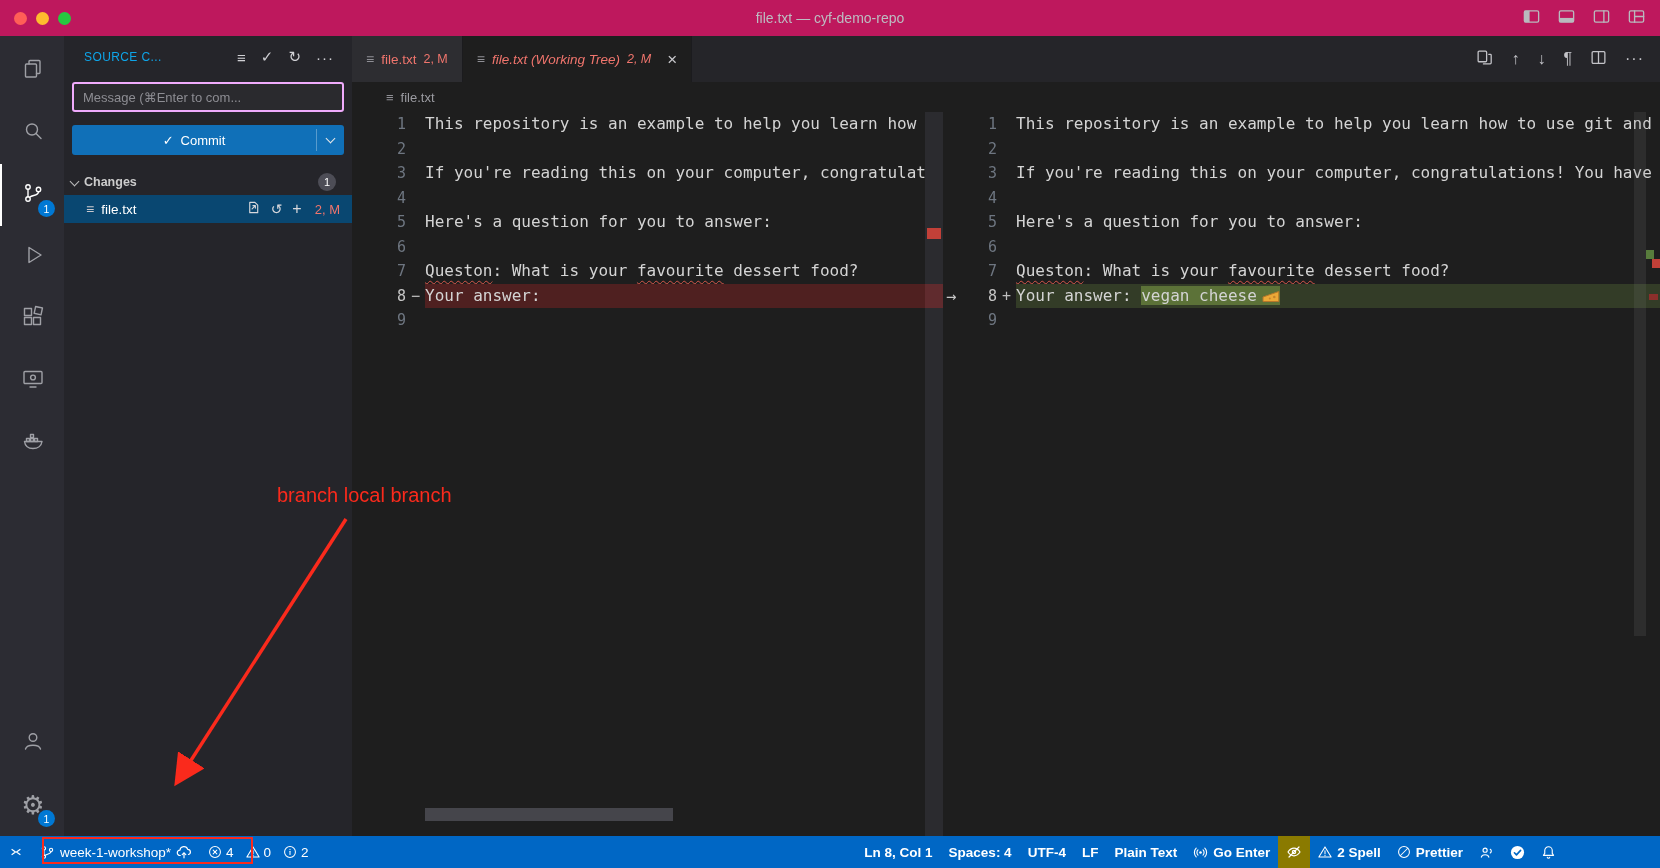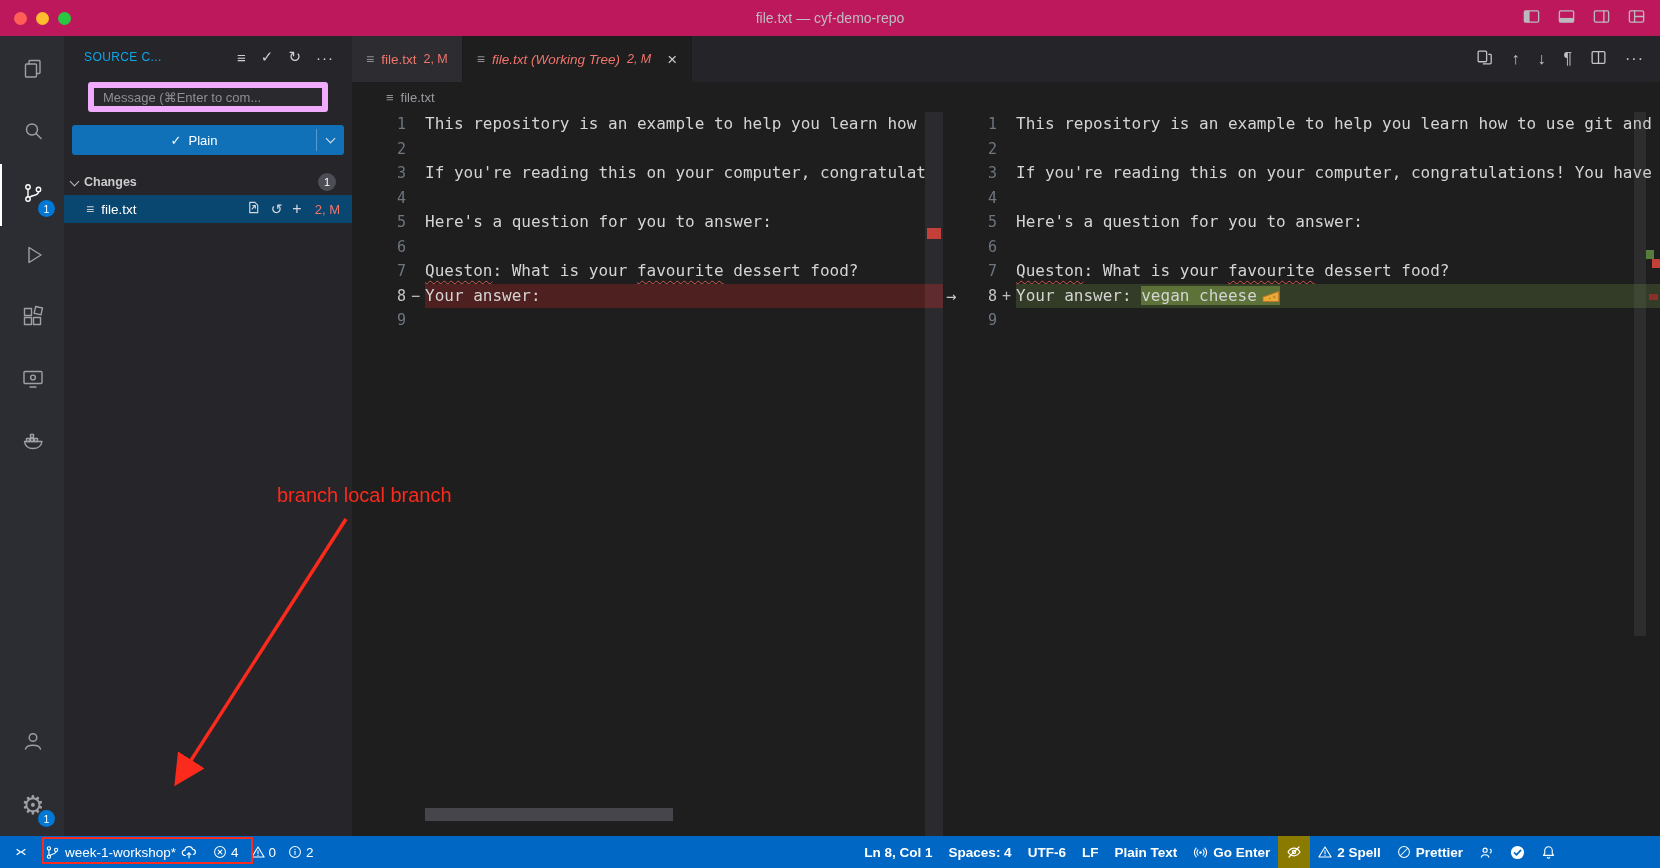--- a/index.html
+++ b/index.html
@@ -25,21 +25,21 @@
   .ab-spacer { margin-top:auto; }
   .ab-badge { position:absolute; right:9px; bottom:9px; min-width:17px; height:17px; padding:0 3px; border-radius:9px; background:#0078d4; color:#fff; font-size:10.5px; display:flex; align-items:center; justify-content:center; }
   .gear-glyph { font-size:26px; line-height:1; }
 
   
   .sidebar { width:288px; background:#25252a; display:flex; flex-direction:column; color:#c5c5c8; font-size:13px; position:relative; }
   .sb-header { height:42px; display:flex; align-items:center; padding:0 10px 0 20px; }
   .sb-title { font-size:12px; letter-spacing:.4px; color:#0ea5e9; white-space:nowrap; }
   .sb-header-icons { margin-left:auto; display:flex; align-items:center; gap:15px; color:#d0d0d4; font-size:15px; padding-right:8px; }
   .sb-header-icons span { cursor:default; }
-  .msg-input { margin:4px 24px 0; height:30px; background:#2a2a2e; border:6px solid #f0abfc; border-radius:3px; color:#d4d4d4; padding:0 9px; font-size:13px; font-family:"Liberation Sans",sans-serif; outline:none; }
+  .msg-input { margin:4px 8px 0; height:30px; background:#2a2a2e; border:2px solid #f0abfc; border-radius:3px; color:#d4d4d4; padding:0 9px; font-size:13px; font-family:"Liberation Sans",sans-serif; outline:none; }
   .msg-input::placeholder { color:#8d8d93; }
   .commit-btn { margin:13px 8px 0; height:30px; background:#1070b8; border-radius:3px; display:flex; align-items:stretch; color:#fff; overflow:hidden; }
   .commit-main { flex:1; display:flex; align-items:center; justify-content:center; gap:7px; font-size:13px; }
   .commit-sep { width:1px; background:rgba(255,255,255,.3); margin:4px 0; }
   .commit-dd { width:27px; display:flex; align-items:center; justify-content:center; }
   .chev { width:7px; height:7px; border-right:1.6px solid #e8e8e8; border-bottom:1.6px solid #e8e8e8; transform:rotate(45deg); margin-top:-3px; }
   .changes-row { margin-top:14px; height:26px; display:flex; align-items:center; gap:6px; padding:0 16px 0 7px; color:#cccccc; font-weight:700; font-size:12.5px; }
   .changes-row .chev { border-color:#bdbdbd; margin-top:-2px; }
   .changes-badge { margin-left:auto; min-width:18px; height:18px; border-radius:9px; background:#4d4d56; color:#fff; font-size:11px; font-weight:400; display:flex; align-items:center; justify-content:center; }
   .file-row { height:28px; background:#094771; display:flex; align-items:center; gap:7px; padding:0 12px 0 22px; color:#fff; font-size:13.5px; }
@@ -81,21 +81,21 @@
   .diff-arrow { position:absolute; left:586px; top:171px; width:26px; height:25px; display:flex; align-items:center; justify-content:center; color:#c8c8c8; font-size:17px; z-index:4; }
   .hscroll { position:absolute; left:73px; top:696px; width:248px; height:13px; background:#45454b; }
   .vscroll-right { position:absolute; right:14px; top:0; width:12px; height:524px; background:rgba(125,125,125,.16); }
   .ruler { position:absolute; right:0; top:0; bottom:0; width:14px; }
   .ruler .m-green { position:absolute; left:0; width:8px; top:138px; height:9px; background:#587c3c; }
   .ruler .m-red { position:absolute; right:0; width:8px; top:147px; height:9px; background:#c24038; }
   .ruler .m-red2 { position:absolute; left:3px; width:9px; top:182px; height:6px; background:#8b2f2b; }
 
   
   .statusbar { position:absolute; bottom:0; left:0; right:0; height:32px; background:#0067c5; color:#fff; display:flex; align-items:stretch; font-size:13.5px; z-index:5; }
-  .sb-left { display:flex; align-items:stretch; padding-left:5px; }
+  .sb-left { display:flex; align-items:stretch; }
   .sb-right { margin-left:auto; display:flex; align-items:stretch; padding-right:96px;font-weight:bold; }
   .sb-item { display:flex; align-items:center; gap:5px; padding:0 8px; white-space:nowrap; }
   .sb-item svg { display:block; }
   .sb-item.olive { background:#8a7a00; }
   .prob-group { display:flex; align-items:center; gap:4px; margin-right:7px; }
   .prob-group:last-child { margin-right:0; }
 
   
   .anno-text { position:absolute; left:277px; top:484px; color:#fa2a1c; font-size:20px; z-index:30; }
   .anno-svg { position:absolute; left:0; top:0; width:1660px; height:868px; pointer-events:none; z-index:30; }
@@ -219,21 +219,21 @@
           <span>≡</span>
           <span>✓</span>
           <span>↻</span>
           <span style="letter-spacing:1px;">···</span>
         </span>
       </div>
       <input class="msg-input" type="text" placeholder="Message (⌘Enter to com..." style="">
       <div class="commit-btn">
         <div class="commit-main">
           <span>✓</span>
-          <span>Plain</span>
+          <span>Commit</span>
         </div>
         <div class="commit-sep"></div>
         <div class="commit-dd">
           <span class="chev"></span>
         </div>
       </div>
       <div class="changes-row">
         <span class="chev"></span>
         <span>Changes</span>
         <span class="changes-badge">1</span>
@@ -392,21 +392,21 @@
       </div>
     </div>
     <div class="sb-right">
       <div class="sb-item">
           <span>Ln 8, Col 1</span>
         </div>
       <div class="sb-item">
           <span>Spaces: 4</span>
         </div>
       <div class="sb-item">
-          <span>UTF-6</span>
+          <span>UTF-4</span>
         </div>
       <div class="sb-item">
           <span>LF</span>
         </div>
       <div class="sb-item">
           <span>Plain Text</span>
         </div>
       <div class="sb-item">
         <span>
             <svg class="icon-thin" width="15" height="15" viewBox="0 0 16 16">

